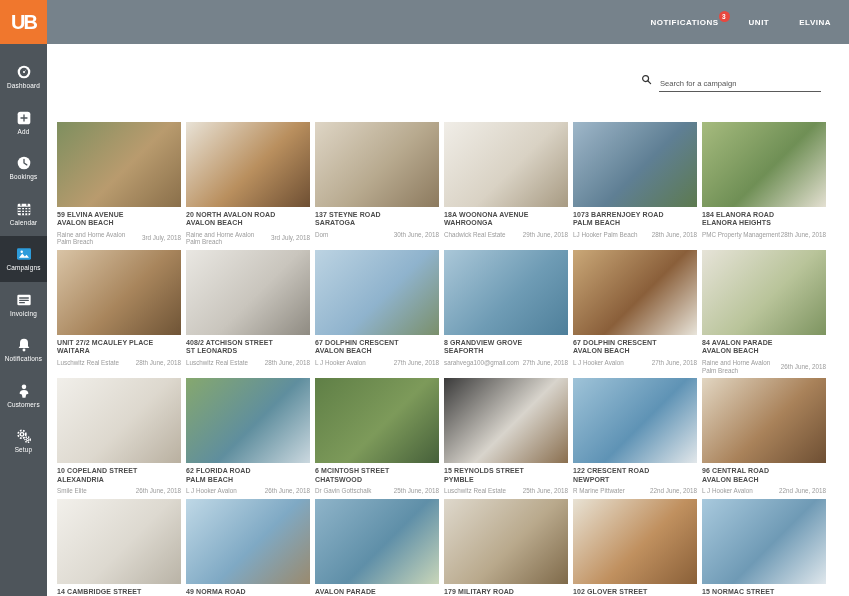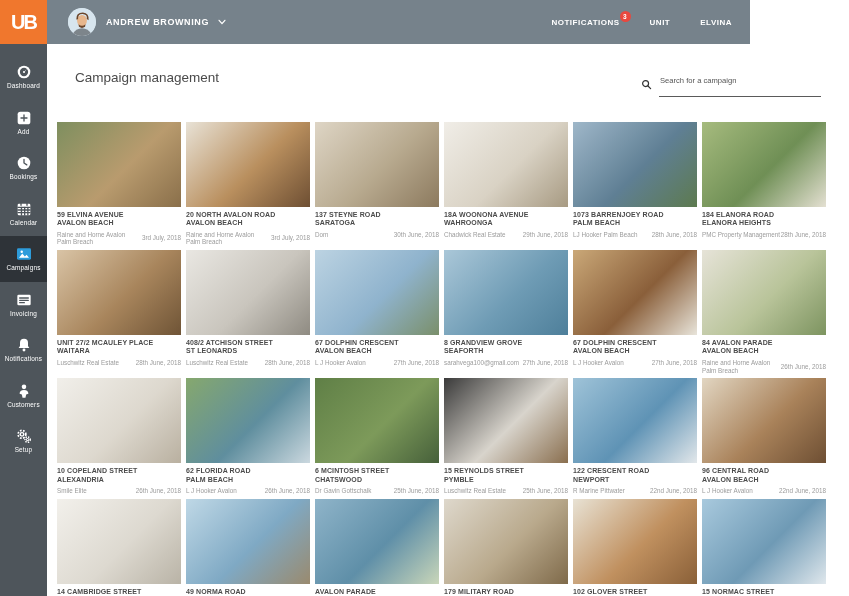--- a/index.html
+++ b/index.html
@@ -1,21 +1,21 @@
 <!DOCTYPE html>
 <html><head>
 <meta charset="utf-8">
 <style>
   * { margin:0; padding:0; box-sizing:border-box; }
   html,body { width:849px; height:596px; overflow:hidden; background:#fff;
     font-family:"Liberation Sans", sans-serif; }
 
   
-  .topbar { position:absolute; left:0; top:0; width:750px; height:44px;
-    background:#76828B; display:flex; align-items:center; z-index:5; }
+  .topbar { position:absolute; left:0; top:0; width:849px; height:44px;
+    background:#76828B; display:flex; align-items:center; z-index:5;padding-left:40px; }
   .logo { position:absolute; left:0; top:0; width:47px; height:44px;
     background:#F0772D; color:#fff; display:flex; align-items:center; justify-content:center;
     font-size:20px; font-weight:bold; letter-spacing:-2px; cursor:pointer; }
   .userblock { display:flex; align-items:center; margin-left:68px; cursor:pointer; }
   .avatar { width:28px; height:28px; border-radius:50%; overflow:hidden; background:#d7e5ee; flex:0 0 auto; }
   .username { color:#fff; font-size:9px; font-weight:bold; letter-spacing:.6px; margin-left:10px; }
   .chev { margin-left:8px; display:flex; }
   .topnav { position:absolute; right:18px; top:0; height:44px; display:flex; align-items:center; gap:30px; }
   .topnav .navitem { color:#fff; font-size:8px; font-weight:bold; letter-spacing:.5px;
     cursor:pointer; position:relative; }
@@ -39,57 +39,40 @@
   .side-item.active .ic-fg { fill:#fff; }
 
   
   .main { position:absolute; left:47px; top:44px; width:802px; height:552px;
     background:#fff; overflow:hidden; }
   .main-header { position:relative; height:78px; }
   .page-title { position:absolute; left:28px; top:26px; font-size:13.5px; color:#4A4A4A; }
   .search { position:absolute; right:28px; top:30px; display:flex; align-items:flex-end; gap:7px; }
   .search svg { width:11px; height:11px; margin-bottom:3px; }
   .search input { border:none; outline:none; border-bottom:1px solid #5a5a5a; width:162px;
-    font-size:7.6px; color:#333; padding:2px 1px 11px; font-family:"Liberation Sans",sans-serif; }
+    font-size:7.6px; color:#333; padding:2px 1px 3px; font-family:"Liberation Sans",sans-serif; }
   .search input::placeholder { color:#555; }
 
   
   .grid { display:grid; grid-template-columns:repeat(6,124px); column-gap:5px; row-gap:4px;
     padding-left:10px; }
   .card { width:124px; cursor:pointer; }
   .photo { width:124px; height:85px; }
   .card-title { font-size:7px; font-weight:bold; color:#4B4B4B; text-transform:uppercase;
     line-height:1.18; margin:4px 0 3px; min-height:16px; letter-spacing:.1px; }
   .card-meta { display:flex; justify-content:space-between; align-items:center;
     font-size:6.3px; color:#9B9B9B; line-height:1.25; }
   .agency { max-width:64%; }
   .cdate { white-space:nowrap; }
 </style>
 </head>
 <body>
 
 <div class="topbar">
   <div class="logo">UB</div>
-  <div class="userblock">
-    <div class="avatar">
-      <svg viewBox="0 0 32 32" width="28" height="28">
-        <circle cx="16" cy="16" r="16" fill="#d7e5ee"></circle>
-        <path d="M16 34 c-7 0 -11 -4 -11 -4 q4 -7 11 -7 q7 0 11 7 q-4 4 -11 4z" fill="#7d858b"></path>
-        <ellipse cx="16" cy="14.5" rx="5.6" ry="6.6" fill="#e7b68c"></ellipse>
-        <path d="M9.5 13 q-.5 -8 7.5 -8 q7.5 .5 6.5 9 l-2 -1.5 q.8 -5.5 -4.8 -5.7 q-5.7 -.2 -5.2 6z" fill="#6b452a"></path>
-        <path d="M12 18.5 q4 3.5 8 0 l-.5 3 q-3.5 2.5 -7 0z" fill="#6b452a"></path>
-      </svg>
-    </div>
-    <span class="username">ANDREW BROWNING</span>
-    <span class="chev">
-      <svg width="10" height="10" viewBox="0 0 24 24" fill="none" stroke="#fff" stroke-width="3" stroke-linecap="round">
-          <polyline points="5,8 12,16 19,8"></polyline>
-        </svg>
-    </span>
-  </div>
   <div class="topnav">
       <span class="navitem">NOTIFICATIONS<span class="badge">3</span></span>
       <span class="navitem">UNIT</span>
       <span class="navitem">ELVINA</span>
     </div>
 </div>
 
 <div class="sidebar">
     <div class="side-item">
     <span class="icon">
@@ -189,21 +172,20 @@
           <circle cx="17.4" cy="17.4" r="2.4" class="ic-bg"></circle>
           <circle cx="17.4" cy="17.4" r="1.1" class="ic-fg"></circle>
         </svg>
       </span>
     <span class="side-label">Setup</span>
   </div>
   </div>
 
 <div class="main">
   <div class="main-header">
-    <div class="page-title">Campaign management</div>
     <div class="search">
       <span>
         <svg viewBox="0 0 24 24" fill="none" stroke="#333" stroke-width="2.6" stroke-linecap="round">
             <circle cx="10" cy="10" r="6.5"></circle>
             <line x1="15.2" y1="15.2" x2="21" y2="21"></line>
           </svg>
       </span>
       <input type="text" placeholder="Search for a campaign" style="">
     </div>
   </div>

